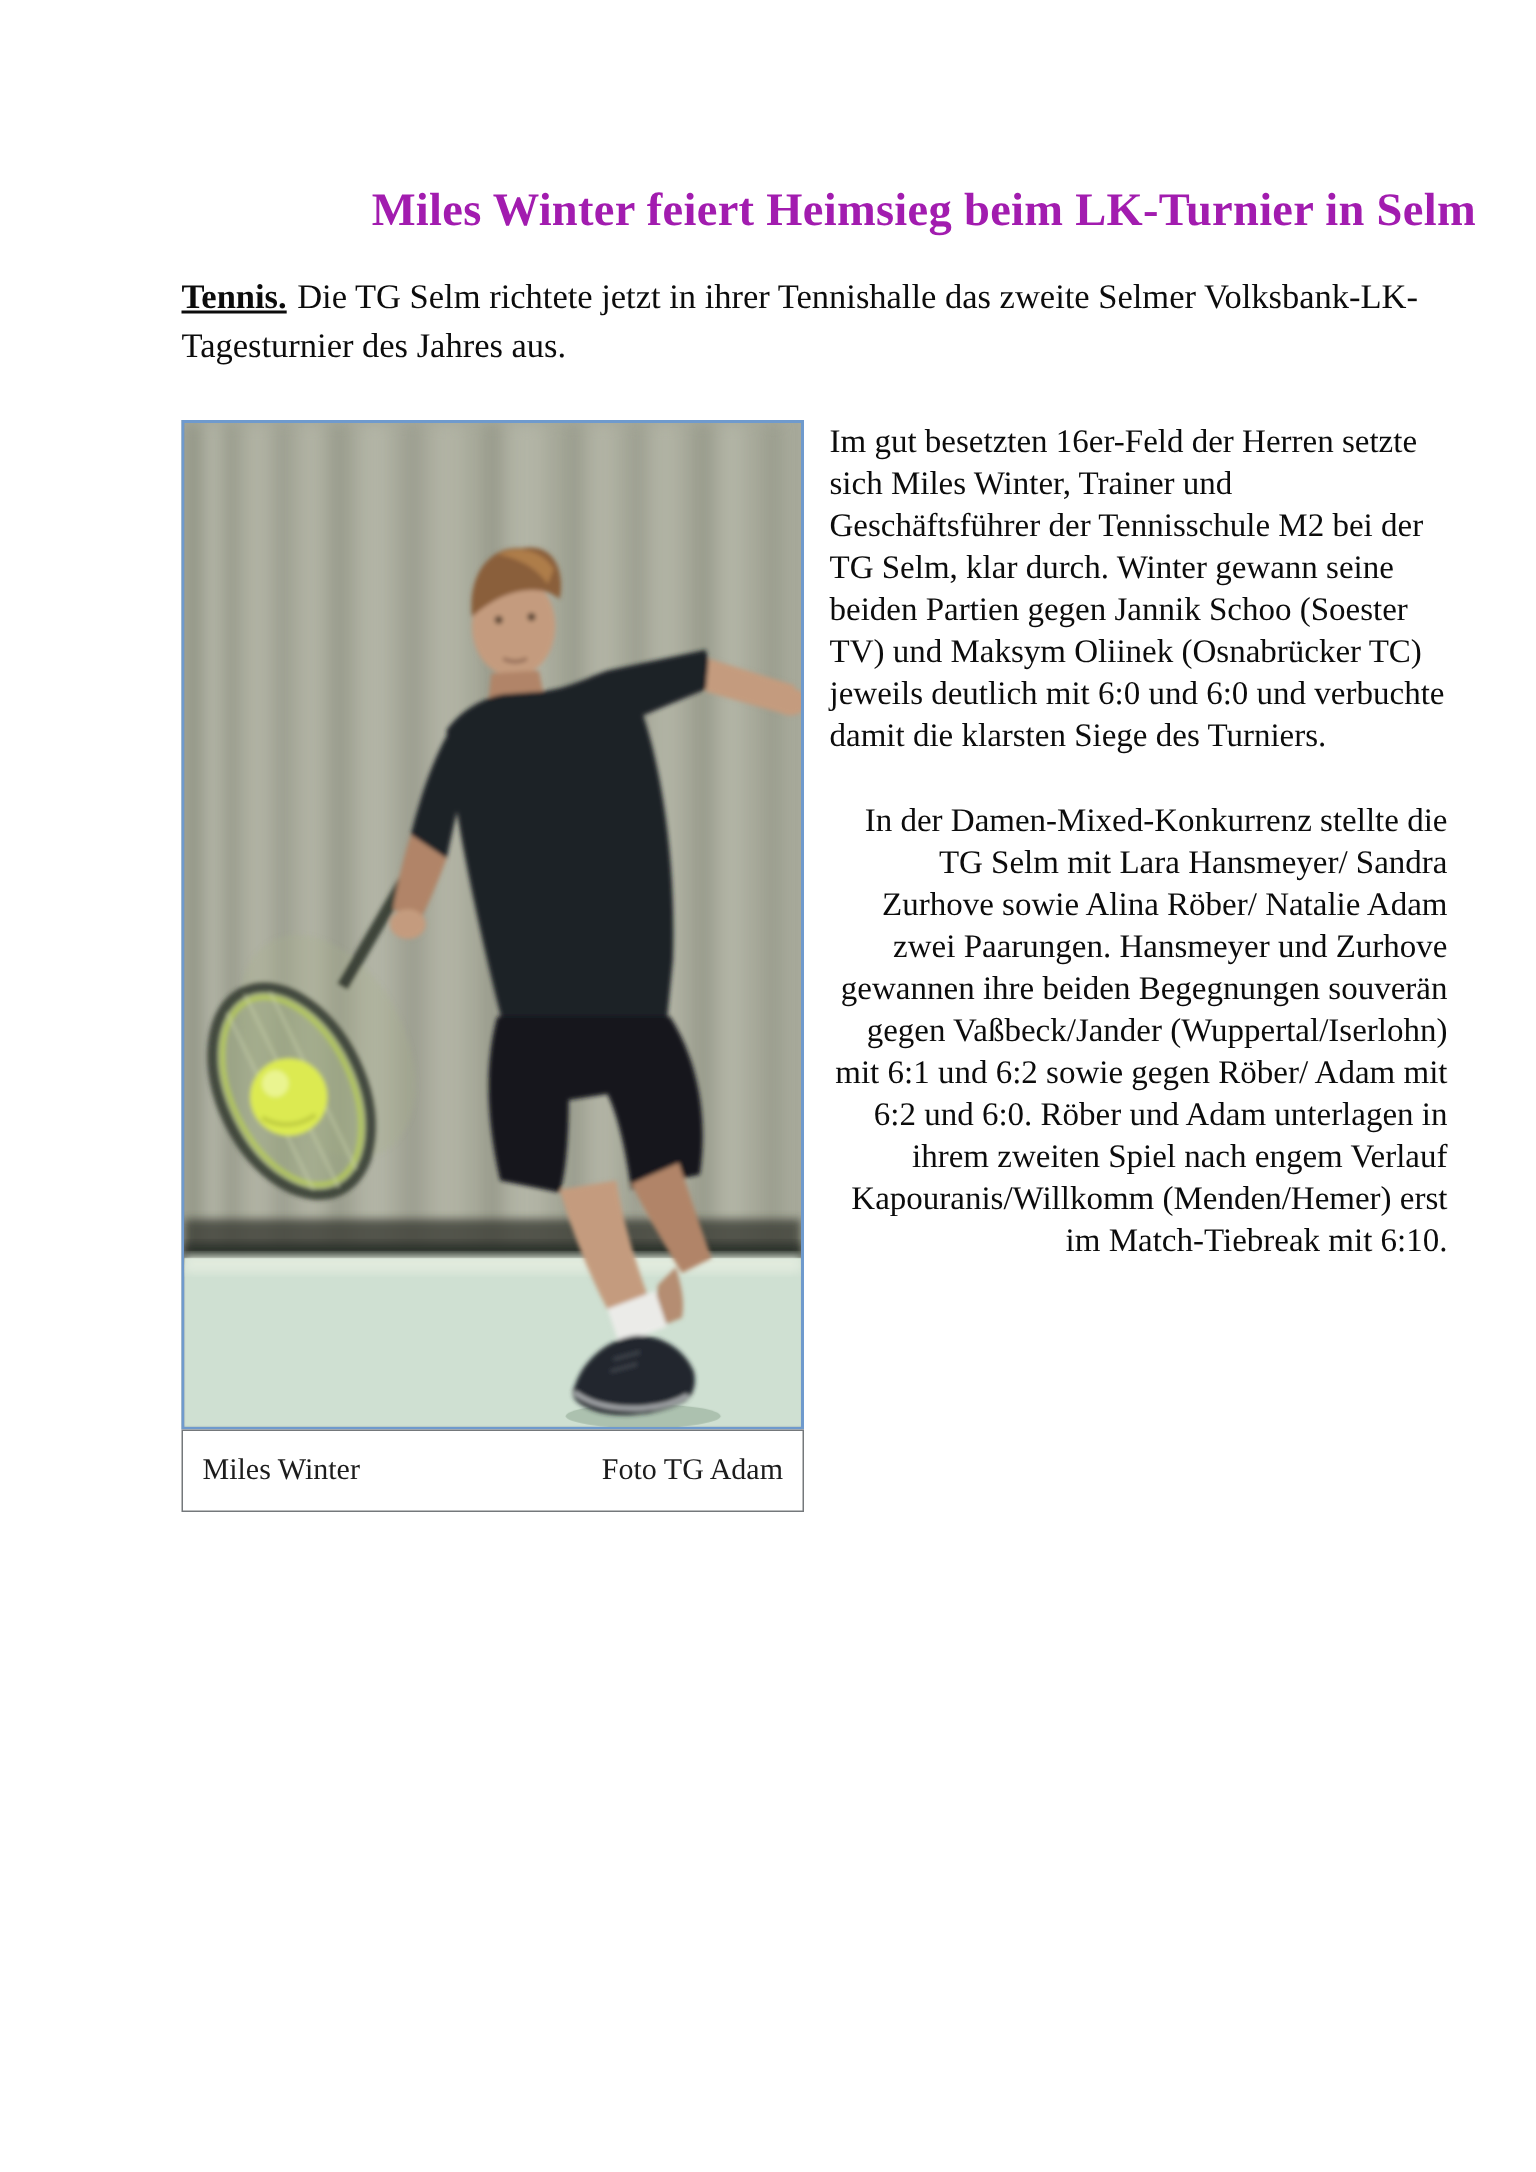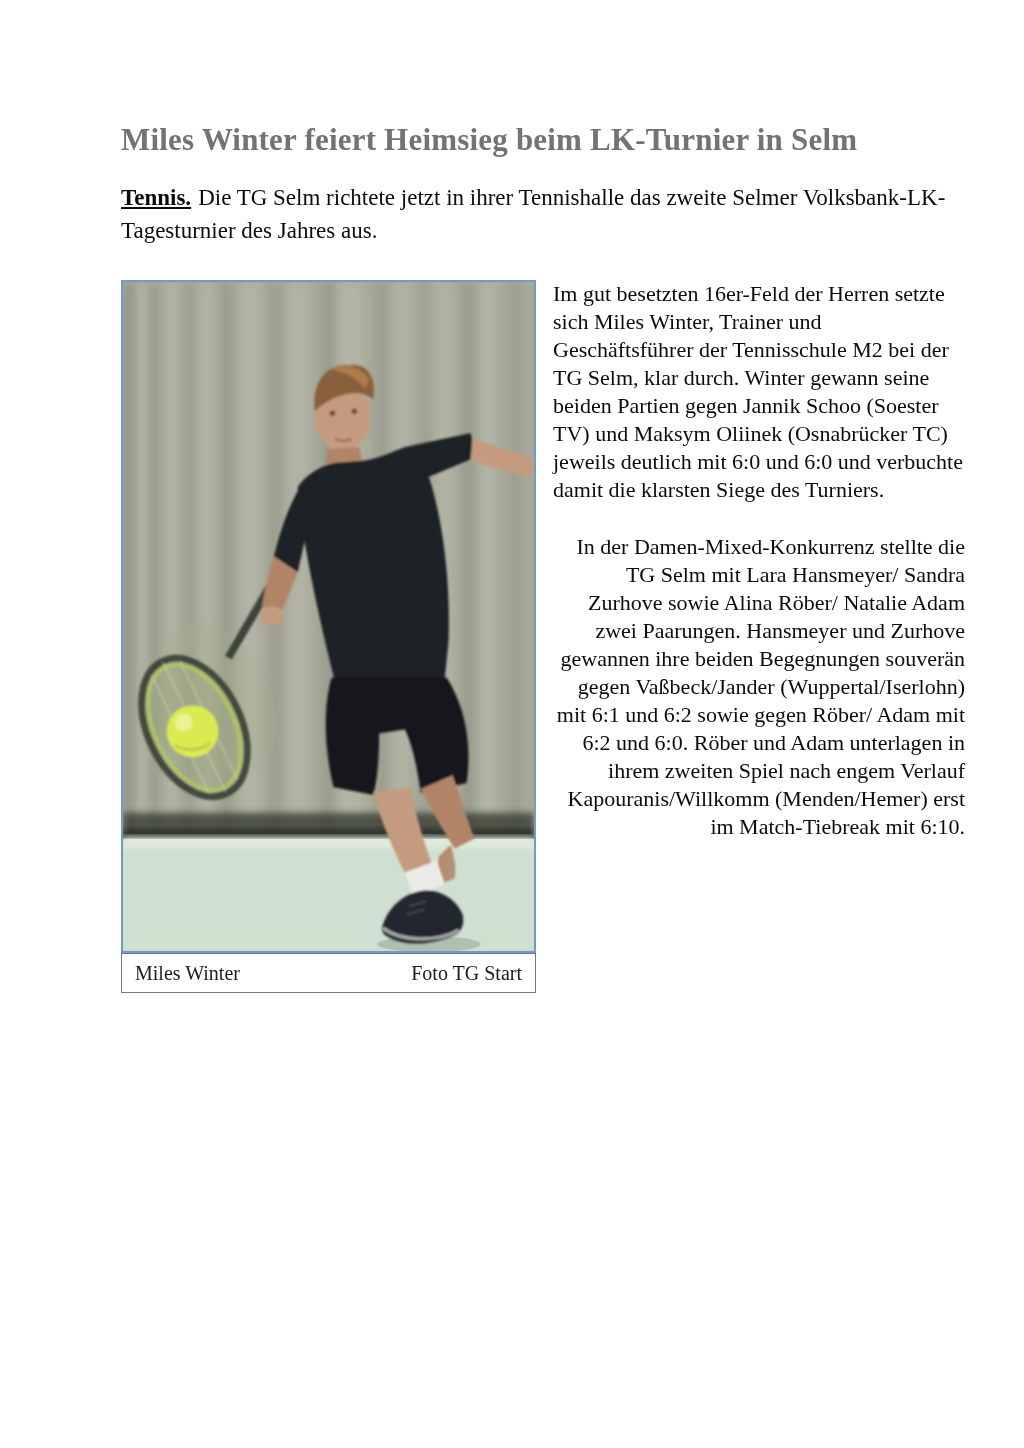--- a/index.html
+++ b/index.html
@@ -11,43 +11,44 @@
     overflow: hidden;
   }
   .page { width: 1024px; height: 1448px; padding: 97px 40px 0 121px; }
 
   .masthead { font-size: 21px; line-height: 24px; color: #151515; }
   .masthead-date { margin-left: 27px; }
 
   .headline {
     margin-top: 25px;
     font-size: 31px; line-height: 36px;
-    font-weight: bold; color: #737373;
+    font-weight: bold; color: #a21caf;
     letter-spacing: 0.2px;
+    text-align: right;
   }
 
   .lede {
     margin-top: 23px; width: 838px;
     font-size: 23px; line-height: 33px;
   }
   .lead-in { font-weight: bold; text-decoration: underline; }
   .lead-in:not(:empty) { margin-right: 7px; }
 
   .content-row { margin-top: 33px; display: flex; gap: 17px; align-items: flex-start; }
 
   .photo-figure { width: 415px; flex: 0 0 415px; }
   .photo-frame {
     width: 415px; height: 673px;
     border: 2px solid #6f9acd;
     background: #a7a99a;
     overflow: hidden;
   }
   .photo-frame svg { display: block; }
   .caption {
-    width: 415px; height: 40px;
+    width: 415px; height: 55px;
     border: 1px solid #74787b;
     display: flex; justify-content: space-between; align-items: center;
     padding: 0 13px;
     font-size: 20px; color: #1c1c1c;
     background: #ffffff;
   }
 
   .article-col { width: 412px; font-size: 22px; line-height: 28px; }
   .body-p + .body-p { margin-top: 29px; text-align: right; }
 
@@ -169,21 +170,21 @@
             <path d="M262,646 C268,628 284,614 304,612 C322,612 336,622 342,636 C344,644 342,652 336,656
                      C316,666 290,668 274,662 C264,658 258,654 262,646 Z" fill="#23262d"></path>
             <path d="M262,650 C280,664 318,664 338,652" fill="none" stroke="#c7cacc" stroke-width="3" opacity=".85"></path>
             <line x1="288" y1="628" x2="306" y2="623" stroke="#3e434b" stroke-width="2.5"></line>
             <line x1="286" y1="636" x2="304" y2="631" stroke="#3e434b" stroke-width="2.5"></line>
           </g>
         </svg>
       </div>
       <figcaption class="caption">
         <span>Miles Winter</span>
-        <span>Foto TG Start</span>
+        <span>Foto TG Adam</span>
       </figcaption>
     </figure>
 
     <div class="article-col">
       <p class="body-p">
         <span>Im gut besetzten 16er-Feld der Herren setzte sich Miles Winter, Trainer und Geschäftsführer der Tennisschule M2 bei der TG Selm, klar durch. Winter gewann seine beiden Partien gegen Jannik Schoo (Soester TV) und Maksym Oliinek (Osnabrücker TC) jeweils deutlich mit 6:0 und 6:0 und verbuchte damit die klarsten Siege des Turniers.</span>
       </p>
       <p class="body-p">
         <span>In der Damen-Mixed-Konkurrenz stellte die TG Selm mit Lara Hansmeyer/ Sandra Zurhove sowie Alina Röber/ Natalie Adam zwei Paarungen. Hansmeyer und Zurhove gewannen ihre beiden Begegnungen souverän gegen Vaßbeck/Jander (Wuppertal/Iserlohn) mit 6:1 und 6:2 sowie gegen Röber/ Adam mit 6:2 und 6:0. Röber und Adam unterlagen in ihrem zweiten Spiel nach engem Verlauf Kapouranis/Willkomm (Menden/Hemer) erst im Match-Tiebreak mit 6:10.</span>
       </p>

